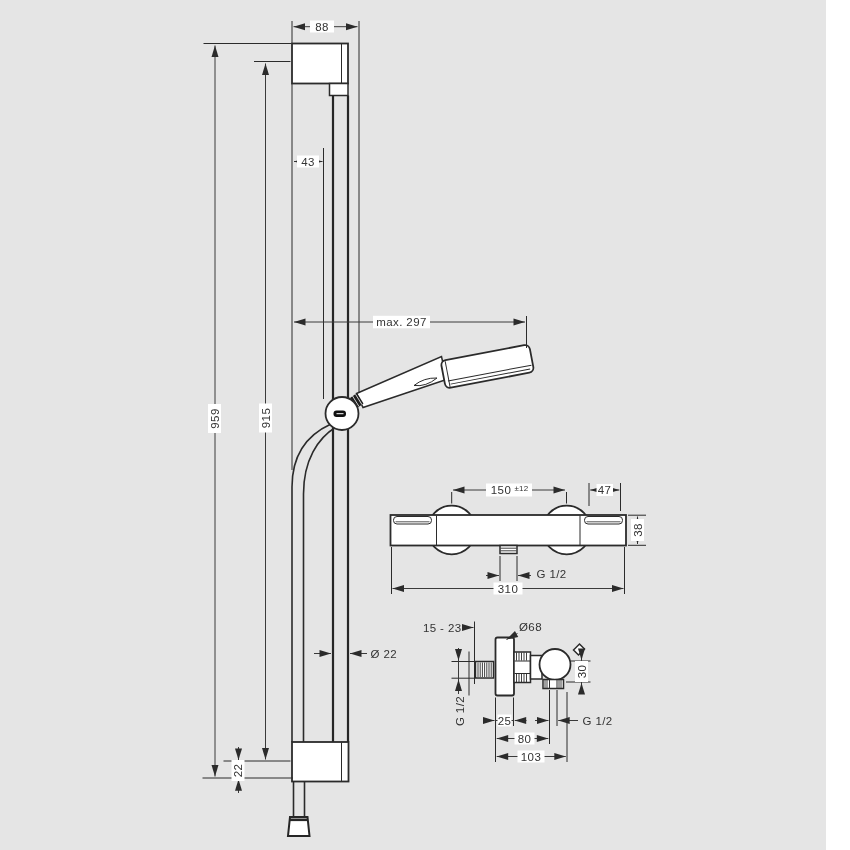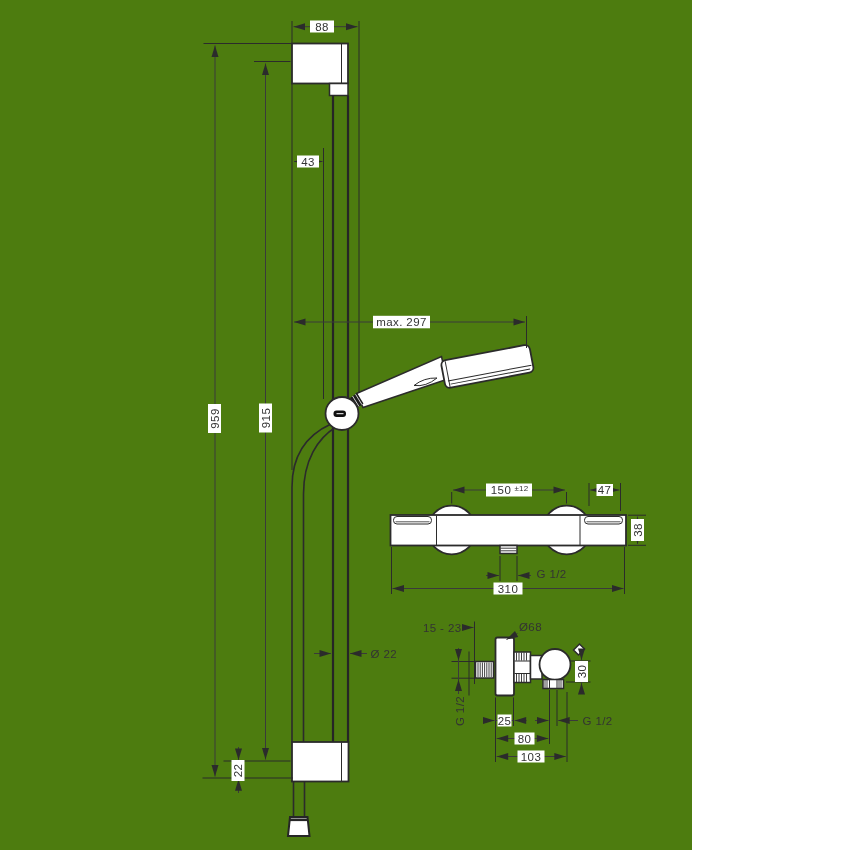--- a/index.html
+++ b/index.html
@@ -1,16 +1,16 @@
 <!DOCTYPE html>
 <html><head>
 <meta charset="utf-8">
 <style>
   html,body{margin:0;padding:0;background:#ffffff;}
-  .stage{position:relative;width:692px;height:850px;background:#4d7c0f;overflow:hidden;}
+  .stage{position:relative;width:826px;height:850px;background:#e5e5e5;overflow:hidden;}
   svg{position:absolute;left:0;top:0;}
   svg text{font-family:"Liberation Sans", sans-serif;font-size:11.5px;fill:#333;letter-spacing:.4px;}
   svg text.sm{font-size:8px;letter-spacing:.2px;}
   .ln{stroke:#2b2b2b;stroke-width:1;fill:none;}
   .ln2{stroke:#2b2b2b;stroke-width:1.6;fill:none;}
   .out{stroke:#2b2b2b;stroke-width:1.8;fill:#fff;}
   .out15{stroke:#2b2b2b;stroke-width:1.5;fill:#fff;}
   .rail{stroke:#262626;stroke-width:2.2;fill:none;}
   .hatch{stroke:#2b2b2b;stroke-width:.9;fill:none;}
   .dim{stroke:#3a3a3a;stroke-width:1;fill:none;}

